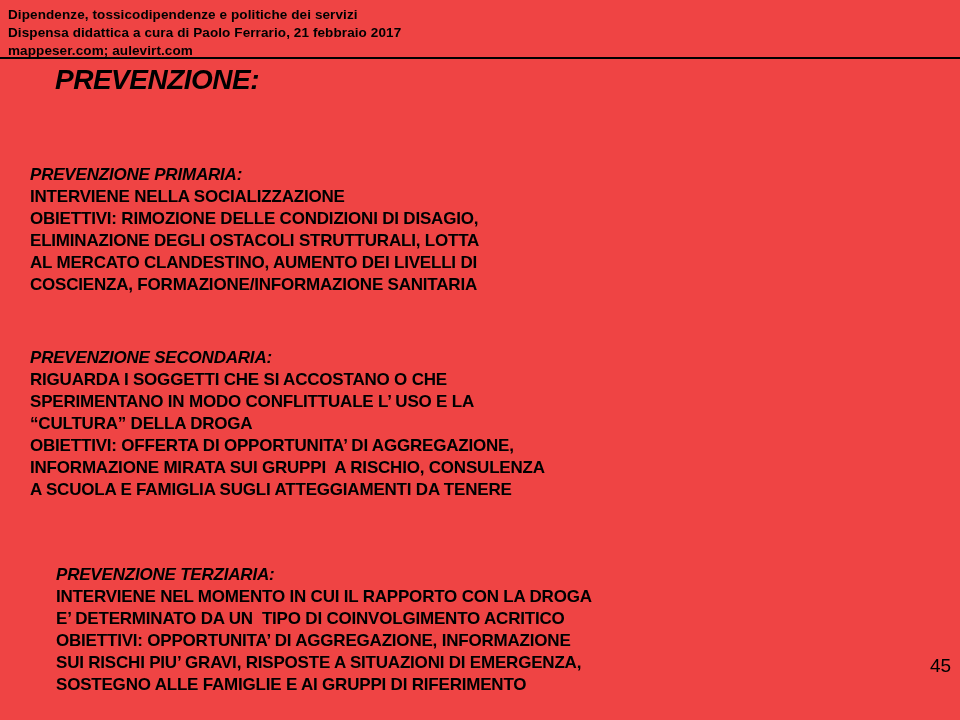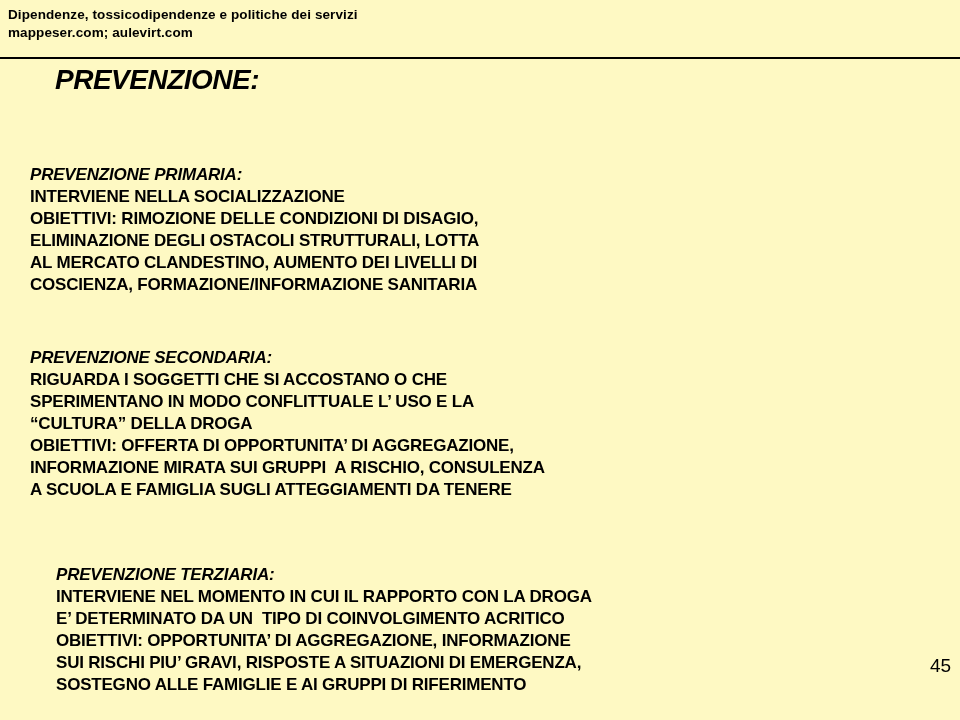--- a/index.html
+++ b/index.html
@@ -5,21 +5,21 @@
   * { margin: 0; padding: 0; box-sizing: border-box; }
   html, body { width: 960px; height: 720px; }
   body {
     font-family: "Liberation Sans", sans-serif;
     background: #ffffff;
   }
   .slide {
     position: relative;
     width: 960px;
     height: 720px;
-    background: #fef9c3;
+    background: #ef4444;
     color: #000000;
     overflow: hidden;
   }
   .header {
     position: absolute;
     left: 8px;
     top: 6px;
     font-weight: bold;
     font-size: 13.5px;
     line-height: 18px;
@@ -67,20 +67,21 @@
     font-weight: normal;
   }
 </style>
 </head>
 <body>
 
 <div class="slide">
 
   <div class="header">
     <div>Dipendenze, tossicodipendenze e politiche dei servizi</div>
+    <div>Dispensa didattica a cura di Paolo Ferrario, 21 febbraio 2017</div>
     <div>mappeser.com; aulevirt.com</div>
   </div>
 
   <div class="divider"></div>
 
   <div class="title">
     <div>PREVENZIONE:</div>
   </div>
 
   <div class="section s2">

